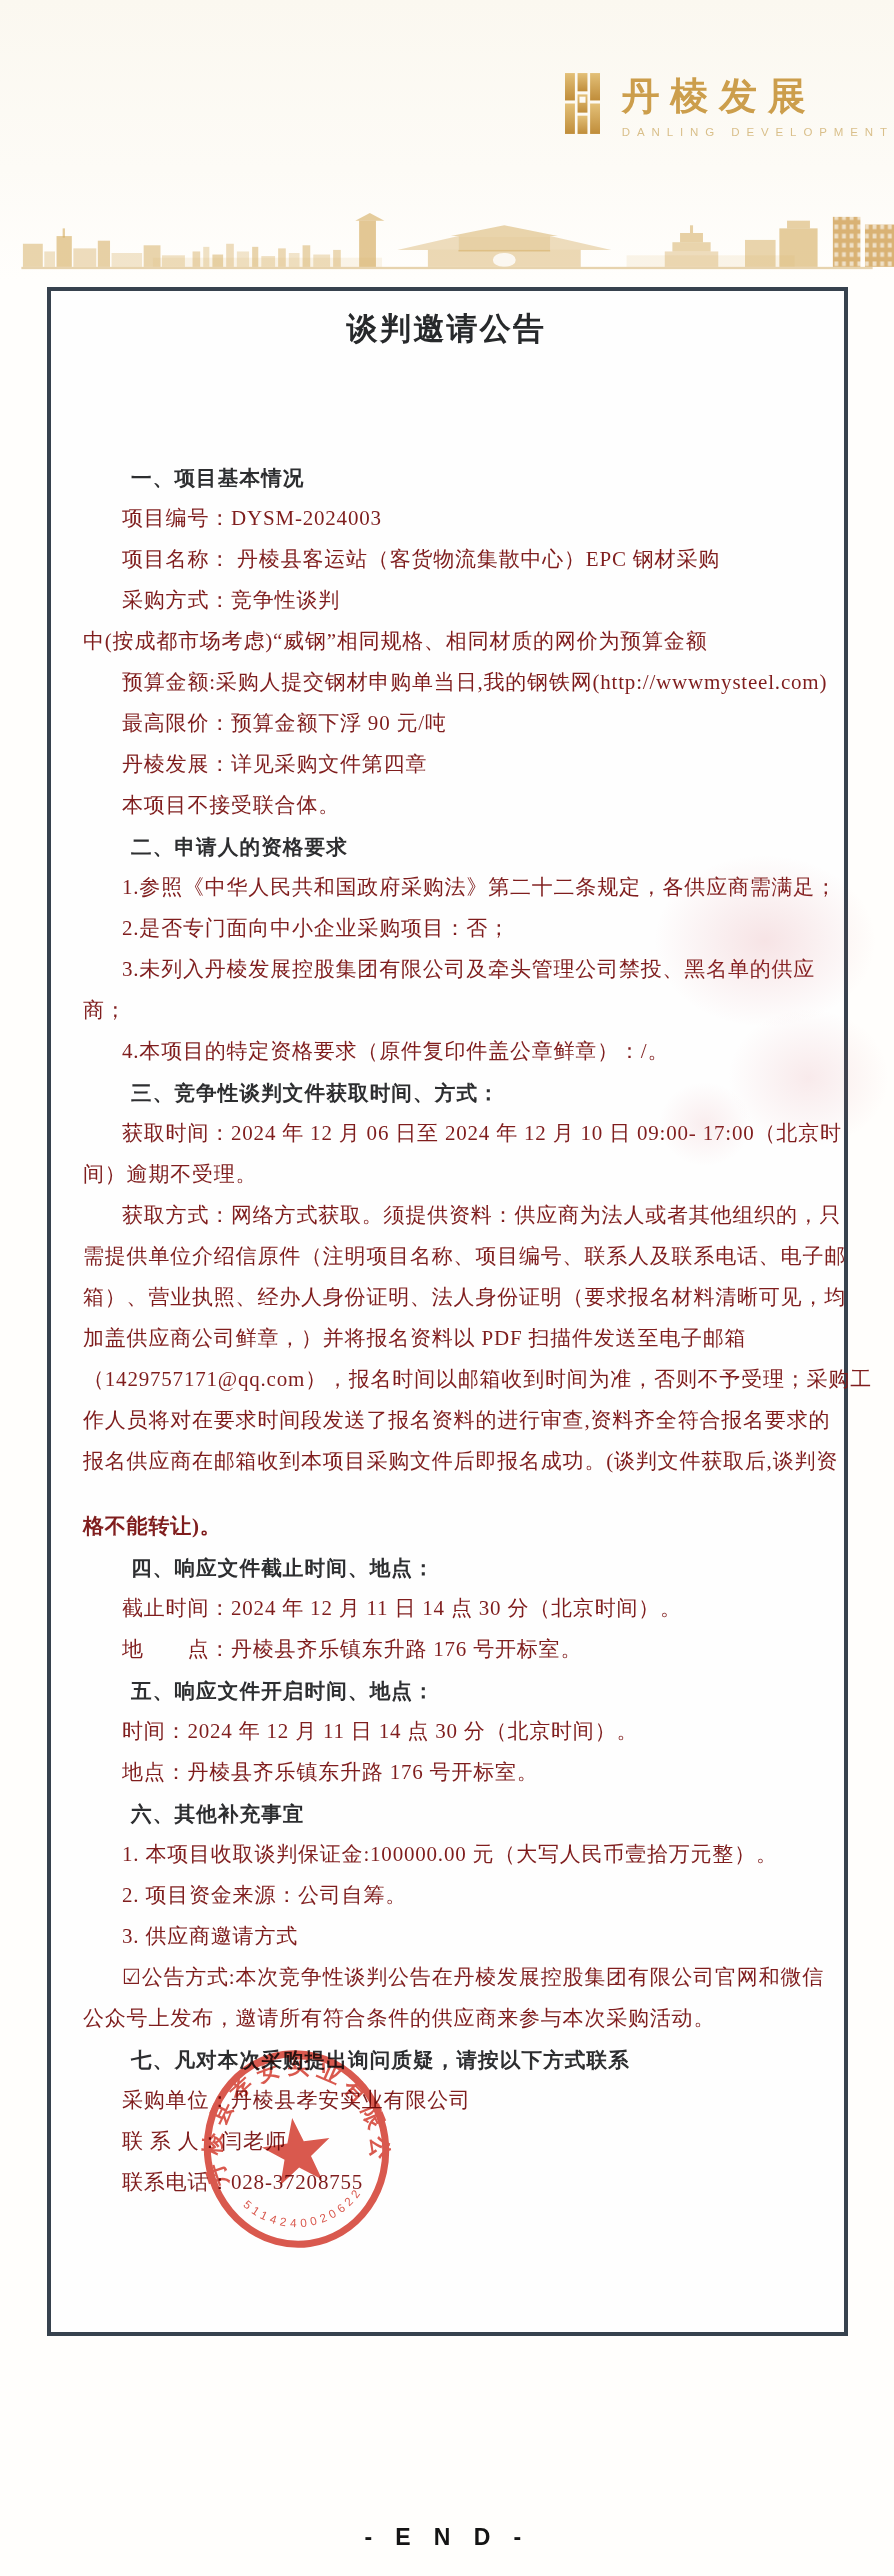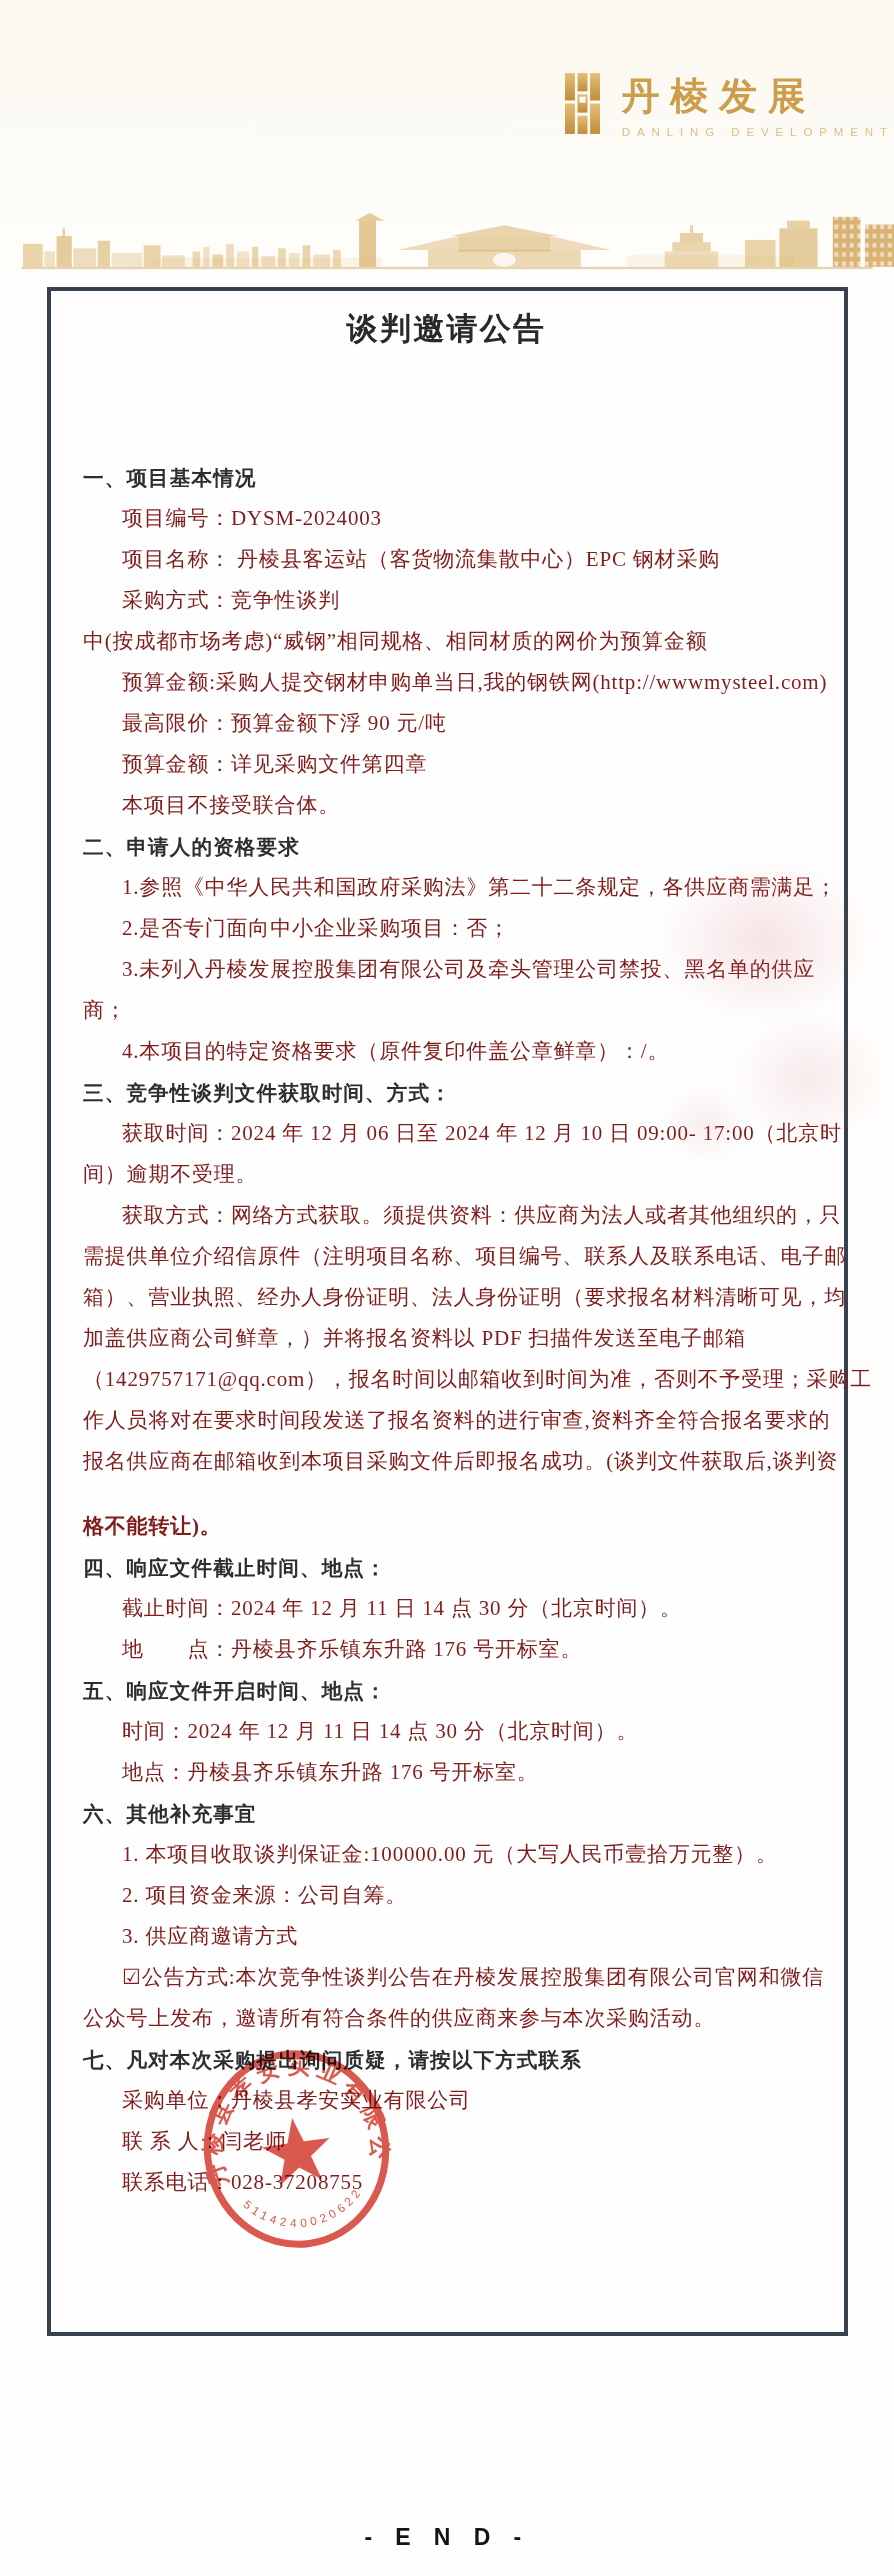--- a/index.html
+++ b/index.html
@@ -17,21 +17,21 @@
   
   .skyline{position:absolute;top:213px;left:0;width:894px;height:60px;}
   
   .doc{position:absolute;left:47px;top:287px;width:801px;height:2049px;background:#fefefe;
         border:4.6px solid #37424e;box-sizing:border-box;padding:17px 34px 0 32px;}
   .doc-title{margin-top:1.5px;text-align:center;font-family:"Liberation Sans",sans-serif;
         font-weight:700;font-size:31px;line-height:37px;color:#27292b;letter-spacing:2.3px;}
   .doc-lines{margin-top:110px;}
   .line{font-size:21px;line-height:41px;color:#7f1d1d;letter-spacing:0.8px;white-space:nowrap;}
   .line.h{font-family:"Liberation Sans",sans-serif;font-weight:700;font-size:20.6px;color:#2d2e30;
-        letter-spacing:1.1px;}
+        letter-spacing:1.1px;margin-left:48px;}
   .line.in{padding-left:39px;}
   .line.gap{margin-top:24.5px;font-weight:bold;}
   
   .stamp{position:absolute;left:191px;top:2039px;width:211px;height:220px;
         transform:rotate(-8deg);opacity:.82;mix-blend-mode:multiply;pointer-events:none;}
   
   .ghost{position:absolute;pointer-events:none;border-radius:50%;}
   .g1{left:654px;top:855px;width:222px;height:172px;
       background:radial-gradient(closest-side,rgba(208,90,100,.16),rgba(208,90,100,0));}
   .g2{left:728px;top:1009px;width:161px;height:138px;
@@ -132,21 +132,21 @@
   <div class="doc">
     <div class="doc-title">谈判邀请公告</div>
     <div class="doc-lines">
         <div class="line h">一、项目基本情况</div>
         <div class="line in">项目编号：DYSM-2024003</div>
         <div class="line in">项目名称： 丹棱县客运站（客货物流集散中心）EPC 钢材采购</div>
         <div class="line in">采购方式：竞争性谈判</div>
         <div class="line fl">中(按成都市场考虑)“威钢”相同规格、相同材质的网价为预算金额</div>
         <div class="line in">预算金额:采购人提交钢材申购单当日,我的钢铁网(http://wwwmysteel.com)</div>
         <div class="line in">最高限价：预算金额下浮 90 元/吨</div>
-        <div class="line in">预算金额：详见采购文件第四章</div>
+        <div class="line in">丹棱发展：详见采购文件第四章</div>
         <div class="line in">本项目不接受联合体。</div>
         <div class="line h">二、申请人的资格要求</div>
         <div class="line in">1.参照《中华人民共和国政府采购法》第二十二条规定，各供应商需满足；</div>
         <div class="line in">2.是否专门面向中小企业采购项目：否；</div>
         <div class="line in">3.未列入丹棱发展控股集团有限公司及牵头管理公司禁投、黑名单的供应</div>
         <div class="line fl">商；</div>
         <div class="line in">4.本项目的特定资格要求（原件复印件盖公章鲜章）：/。</div>
         <div class="line h">三、竞争性谈判文件获取时间、方式：</div>
         <div class="line in">获取时间：2024 年 12 月 06 日至 2024 年 12 月 10 日 09:00- 17:00（北京时</div>
         <div class="line fl">间）逾期不受理。</div>

